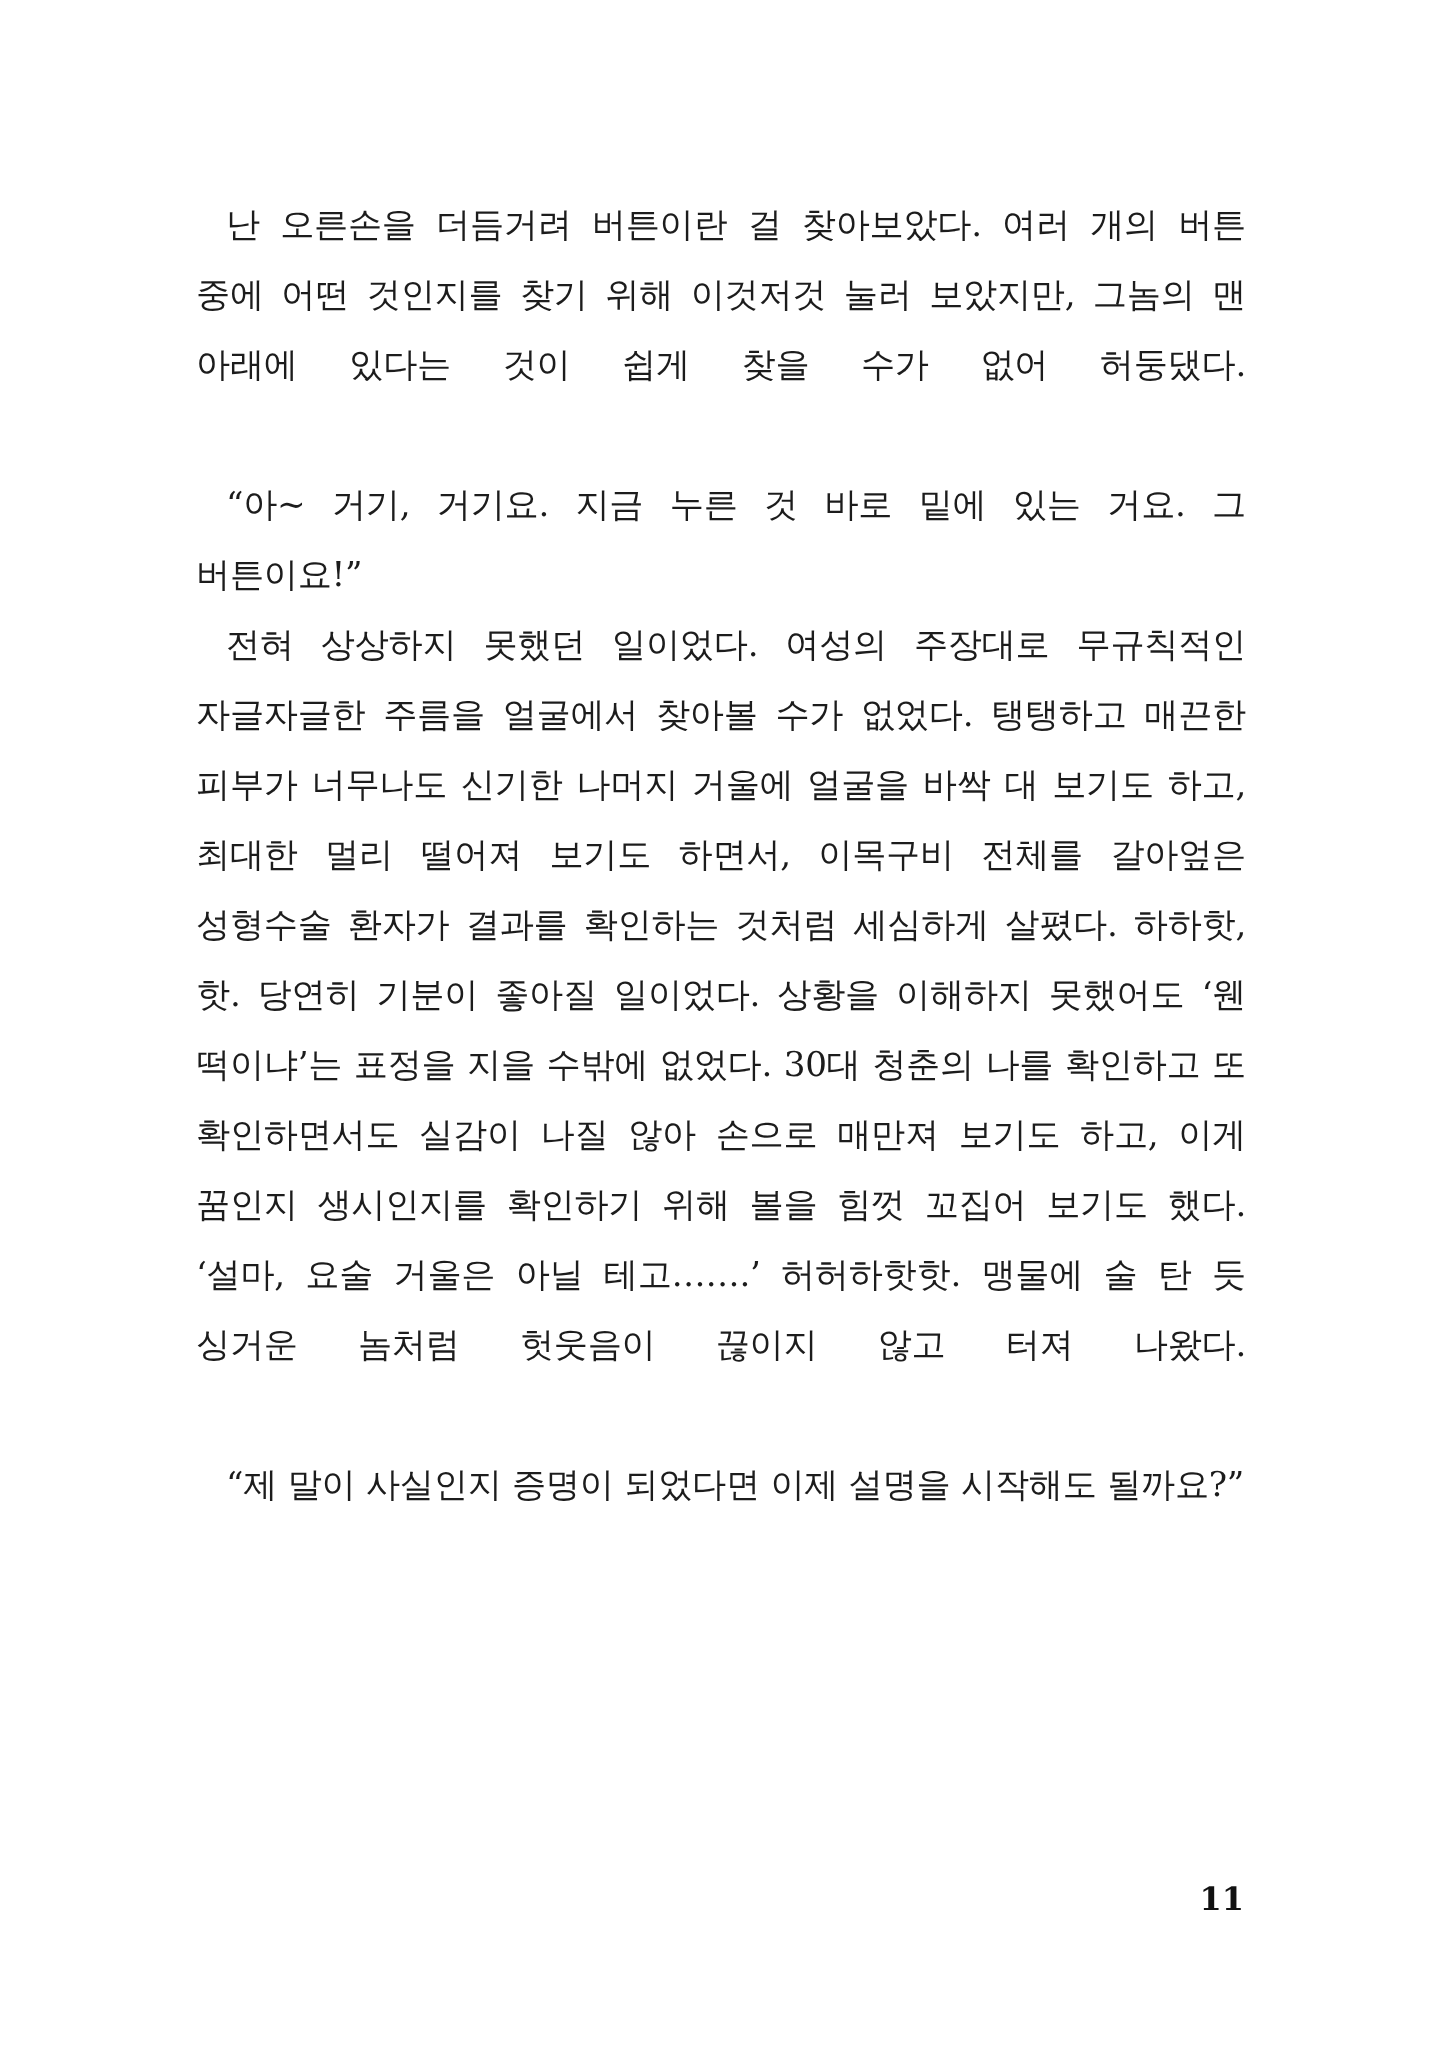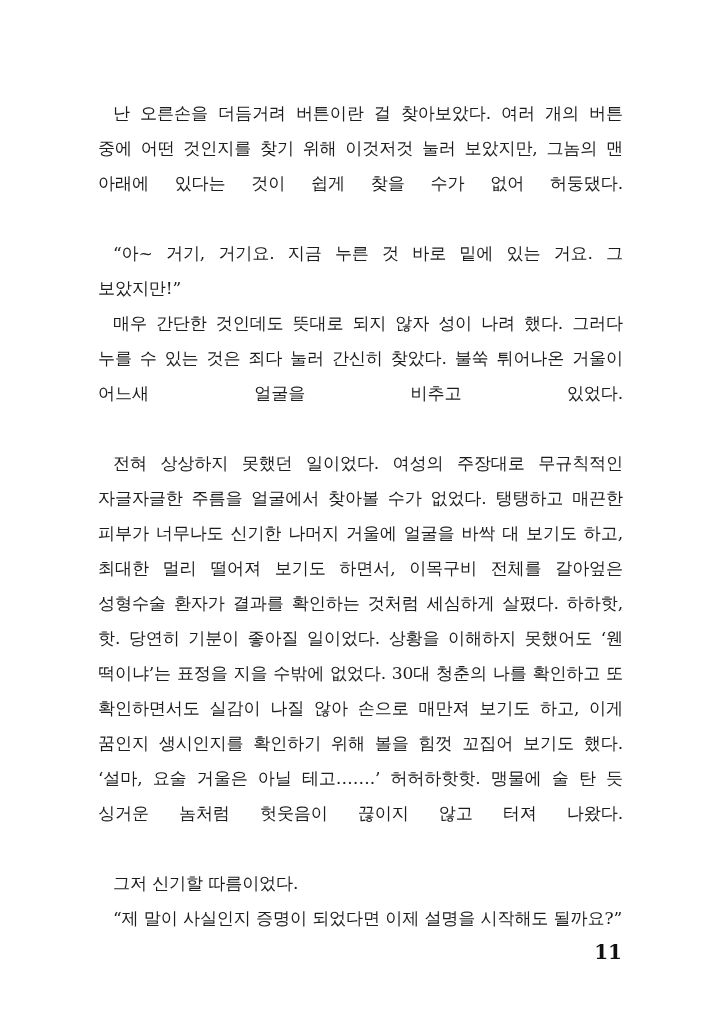--- a/index.html
+++ b/index.html
@@ -54,35 +54,33 @@
     content: none;
     display: none;
   }
   .page-number {
     position: absolute;
     right: 99px;
     top: 940px;
     width: 40px;
     text-align: right;
     font-family: "DejaVu Serif", "Liberation Serif", serif;
-    font-size: 20px;
+    font-size: 16px;
     font-weight: bold;
     color: #111111;
     letter-spacing: 0px;
   }
 </style>
 </head>
 <body>
 
 <div class="page">
 
   <div class="text-block">
     <p class="para indent">난 오른손을 더듬거려 버튼이란 걸 찾아보았다. 여러 개의 버튼 중에 어떤 것인지를 찾기 위해 이것저것 눌러 보았지만, 그놈의 맨 아래에 있다는 것이 쉽게 찾을 수가 없어 허둥댔다.</p>
-    <p class="para dialogue single-line">“아~ 거기, 거기요. 지금 누른 것 바로 밑에 있는 거요. 그 보았지만!”</p>
-    <p class="para indent">매우 간단한 것인데도 뜻대로 되지 않자 성이 나려 했다. 그러다 누를 수 있는 것은 죄다 눌러 간신히 찾았다. 불쑥 튀어나온 거울이 어느새 얼굴을 비추고 있었다.</p>
+    <p class="para dialogue single-line">“아~ 거기, 거기요. 지금 누른 것 바로 밑에 있는 거요. 그 버튼이요!”</p>
     <p class="para indent">전혀 상상하지 못했던 일이었다. 여성의 주장대로 무규칙적인 자글자글한 주름을 얼굴에서 찾아볼 수가 없었다. 탱탱하고 매끈한 피부가 너무나도 신기한 나머지 거울에 얼굴을 바싹 대 보기도 하고, 최대한 멀리 떨어져 보기도 하면서, 이목구비 전체를 갈아엎은 성형수술 환자가 결과를 확인하는 것처럼 세심하게 살폈다. 하하핫, 핫. 당연히 기분이 좋아질 일이었다. 상황을 이해하지 못했어도 ‘웬 떡이냐’는 표정을 지을 수밖에 없었다. 30대 청춘의 나를 확인하고 또 확인하면서도 실감이 나질 않아 손으로 매만져 보기도 하고, 이게 꿈인지 생시인지를 확인하기 위해 볼을 힘껏 꼬집어 보기도 했다. ‘설마, 요술 거울은 아닐 테고…….’ 허허하핫핫. 맹물에 술 탄 듯 싱거운 놈처럼 헛웃음이 끊이지 않고 터져 나왔다.</p>
-    <p class="para indent single-line">그저 신기할 따름이었다.</p>
     <p class="para dialogue single-line">“제 말이 사실인지 증명이 되었다면 이제 설명을 시작해도 될까요?”</p>
   </div>
 
   <div class="page-number">11</div>
 
 </div>
 
 </body></html>

